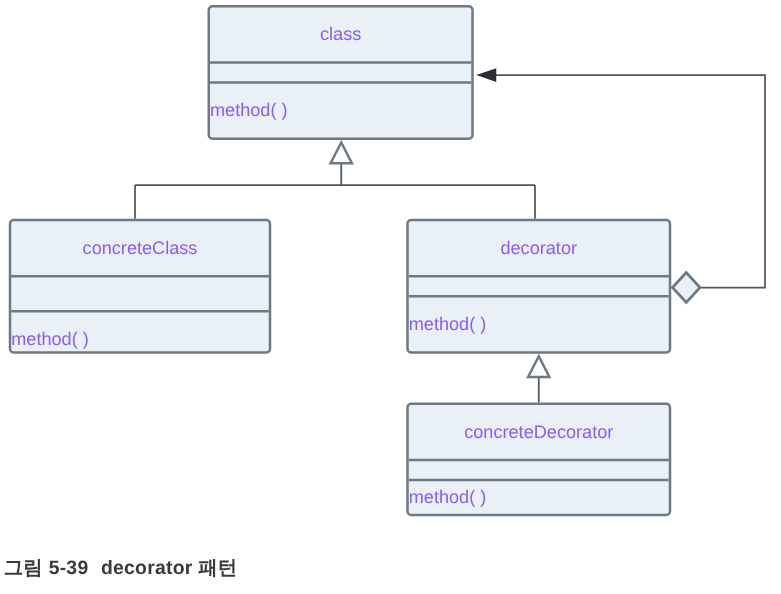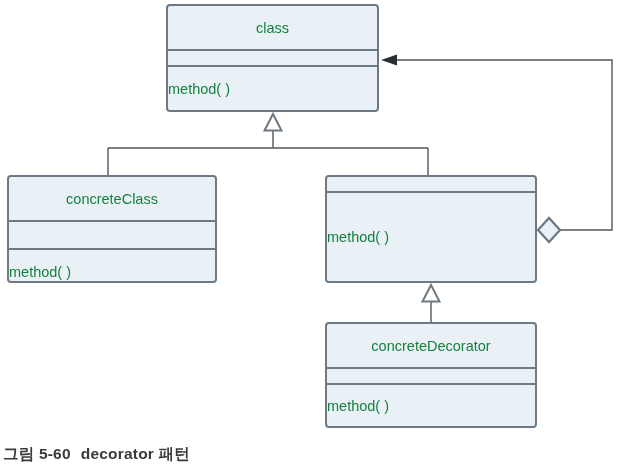--- a/index.html
+++ b/index.html
@@ -12,21 +12,21 @@
     font-family: "Liberation Sans", "DejaVu Sans", sans-serif;
     overflow: hidden;
   }
   .uml-box {
     position: absolute;
     background: #E9F1F7;
     border: 2px solid #6E7983;
     border-radius: 4px;
     display: flex;
     flex-direction: column;
-    color: #15803d;
+    color: #8b5cf6;
     font-size: 14.5px;
   }
   .cmp-title {
     flex: 0 0 45px;
     display: flex;
     align-items: center;
     justify-content: center;
     border-bottom: 2px solid #6E7983;
   }
   .cmp-attrs {
@@ -34,21 +34,21 @@
     border-bottom: 2px solid #6E7983;
   }
   .cmp-method {
     flex: 1;
     display: flex;
     align-items: center;
   }
   #box-class            { left: 166px; top: 4px;   width: 213px; height: 108px; }
   #box-concreteClass    { left: 7px;   top: 175px; width: 210px; height: 108px; gap: 12px; }
   #box-decorator        { left: 325px; top: 175px; width: 212px; height: 108px; }
-  #box-concreteDecorator{ left: 325px; top: 322px; width: 212px; height: 106px; }
+  #box-concreteDecorator{ left: 325px; top: 322px; width: 212px; height: 91px; }
   svg.connectors {
     position: absolute;
     left: 0; top: 0;
     width: 625px; height: 475px;
     pointer-events: none;
   }
   .caption {
     position: absolute;
     left: 3px;
     top: 444px;
@@ -90,27 +90,28 @@
     <div class="cmp-method">method( )</div>
   </div>
 
   <div class="uml-box" id="box-concreteClass">
     <div class="cmp-title">concreteClass</div>
     <div class="cmp-attrs"></div>
     <div class="cmp-method">method( )</div>
   </div>
 
   <div class="uml-box" id="box-decorator">
+    <div class="cmp-title">decorator</div>
     <div class="cmp-attrs"></div>
     <div class="cmp-method">method( )</div>
   </div>
 
   <div class="uml-box" id="box-concreteDecorator">
     <div class="cmp-title">concreteDecorator</div>
     <div class="cmp-attrs"></div>
     <div class="cmp-method">method( )</div>
   </div>
 
   <div class="caption">
-    <span class="fig-label">그림 5-60</span><span class="fig-title">decorator 패턴</span>
+    <span class="fig-label">그림 5-39</span><span class="fig-title">decorator 패턴</span>
   </div>
 
 </div>
 
 </body></html>

